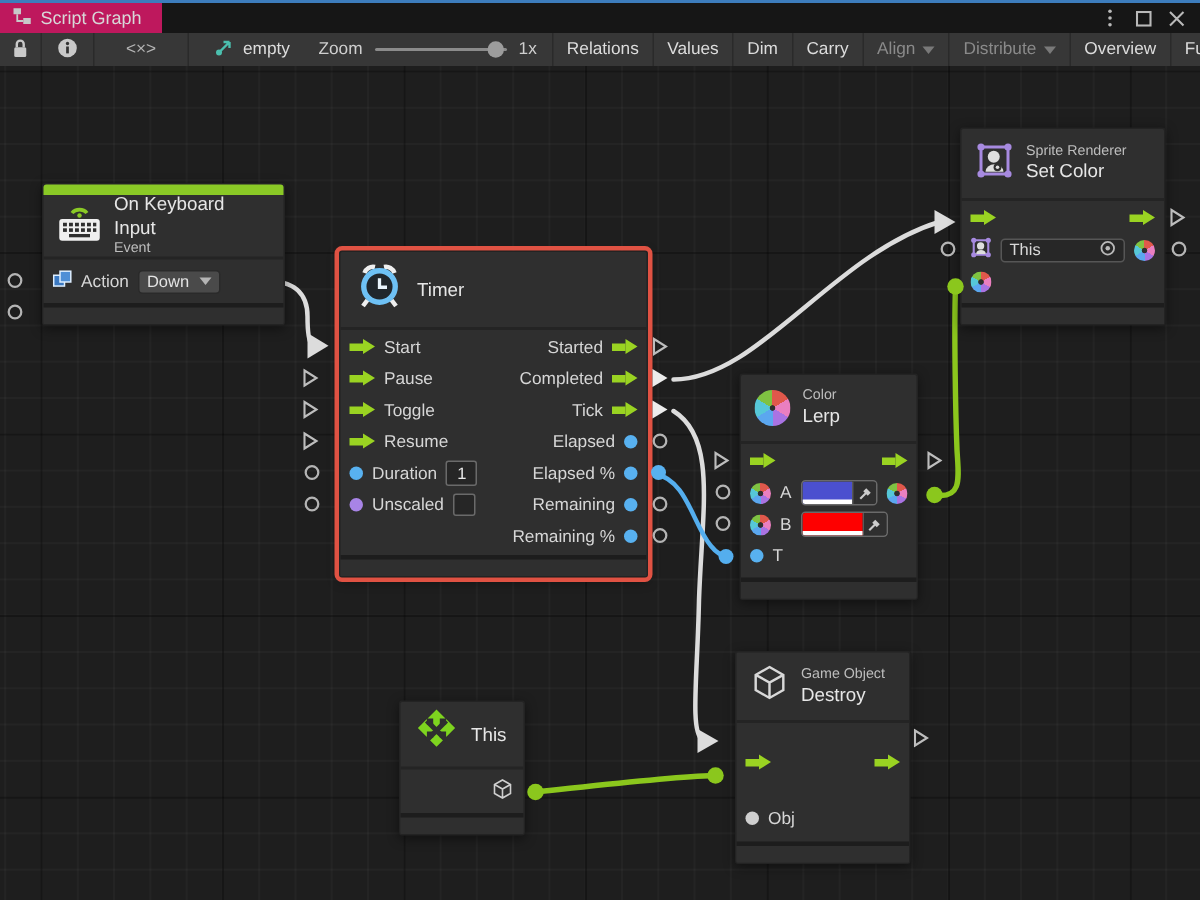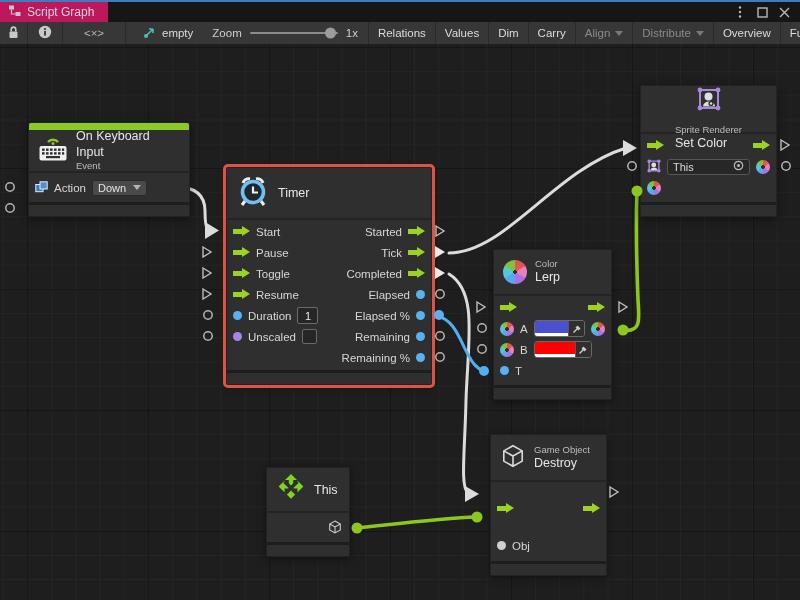--- a/index.html
+++ b/index.html
@@ -285,25 +285,25 @@
               <span>Unscaled</span>
               <span class="checkbox"></span>
             </div>
         </div>
         <div style="position:absolute;right:0;top:1px;width:130px;">
           <div class="row right">
               <span>Started</span>
               <span class="farrow"></span>
             </div>
           <div class="row right">
+              <span>Completed</span>
+              <span class="farrow"></span>
+            </div>
+          <div class="row right">
               <span>Tick</span>
-              <span class="farrow"></span>
-            </div>
-          <div class="row right">
-              <span>Completed</span>
               <span class="farrow"></span>
             </div>
           <div class="row right">
               <span>Elapsed</span>
               <span class="vdot b-dot"></span>
             </div>
           <div class="row right">
               <span>Elapsed %</span>
               <span class="vdot b-dot"></span>
             </div>
@@ -314,21 +314,21 @@
           <div class="row right">
               <span>Remaining %</span>
               <span class="vdot b-dot"></span>
             </div>
         </div>
       </div>
       <div class="footer"></div>
     </div>
 
     <div class="node" style="left:640px;top:41px;width:135px;z-index:2;">
-      <div class="hdr" style="height:48px;flex-direction:column;">
+      <div class="hdr" style="height:48px;">
         <span>
           <svg width="26" height="26" viewBox="0 0 26 26">
             <rect x="4" y="4" width="18" height="18" rx="1.5" fill="none" stroke="#a78ae0" stroke-width="2"></rect>
             <circle cx="4" cy="4" r="2.4" fill="#a78ae0"></circle>
               <circle cx="22" cy="4" r="2.4" fill="#a78ae0"></circle>
             <circle cx="4" cy="22" r="2.4" fill="#a78ae0"></circle>
               <circle cx="22" cy="22" r="2.4" fill="#a78ae0"></circle>
             <circle cx="12.5" cy="10.5" r="4" fill="#dedede"></circle>
             <path d="M7,20.5 a6,5 0 0 1 12,0 z" fill="#dedede"></path>
             <circle cx="15" cy="17.5" r="2.6" fill="#2f2f2f"></circle>

